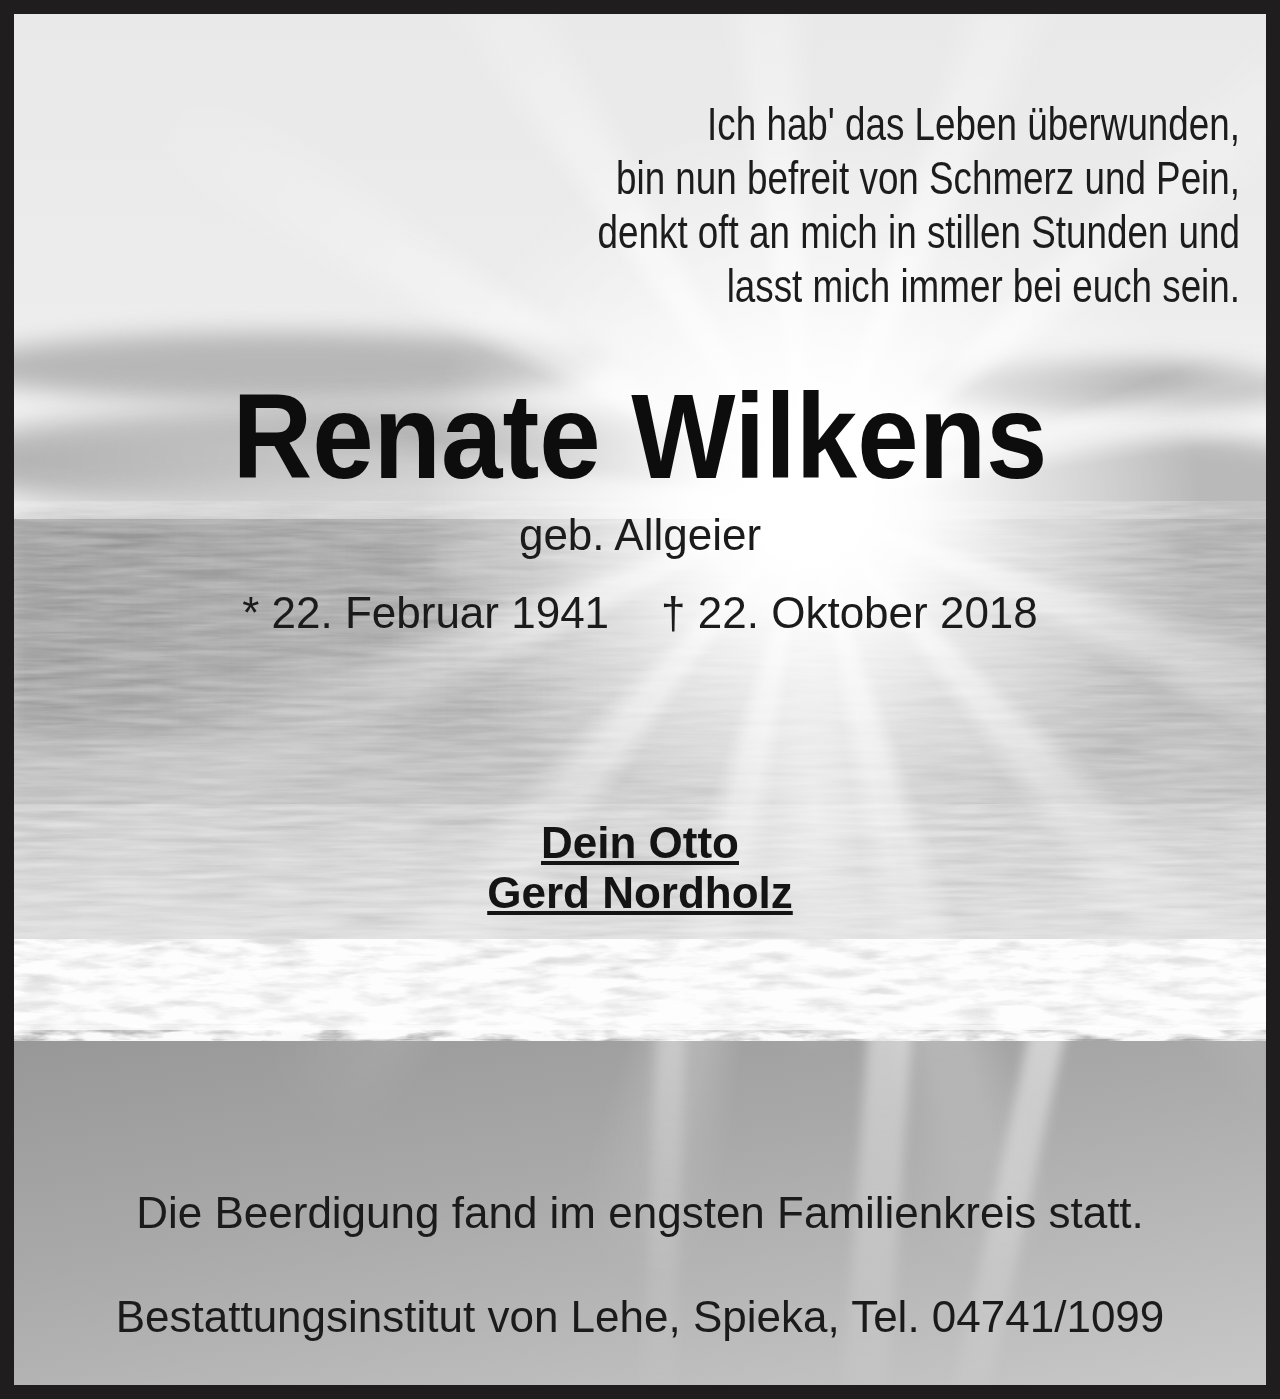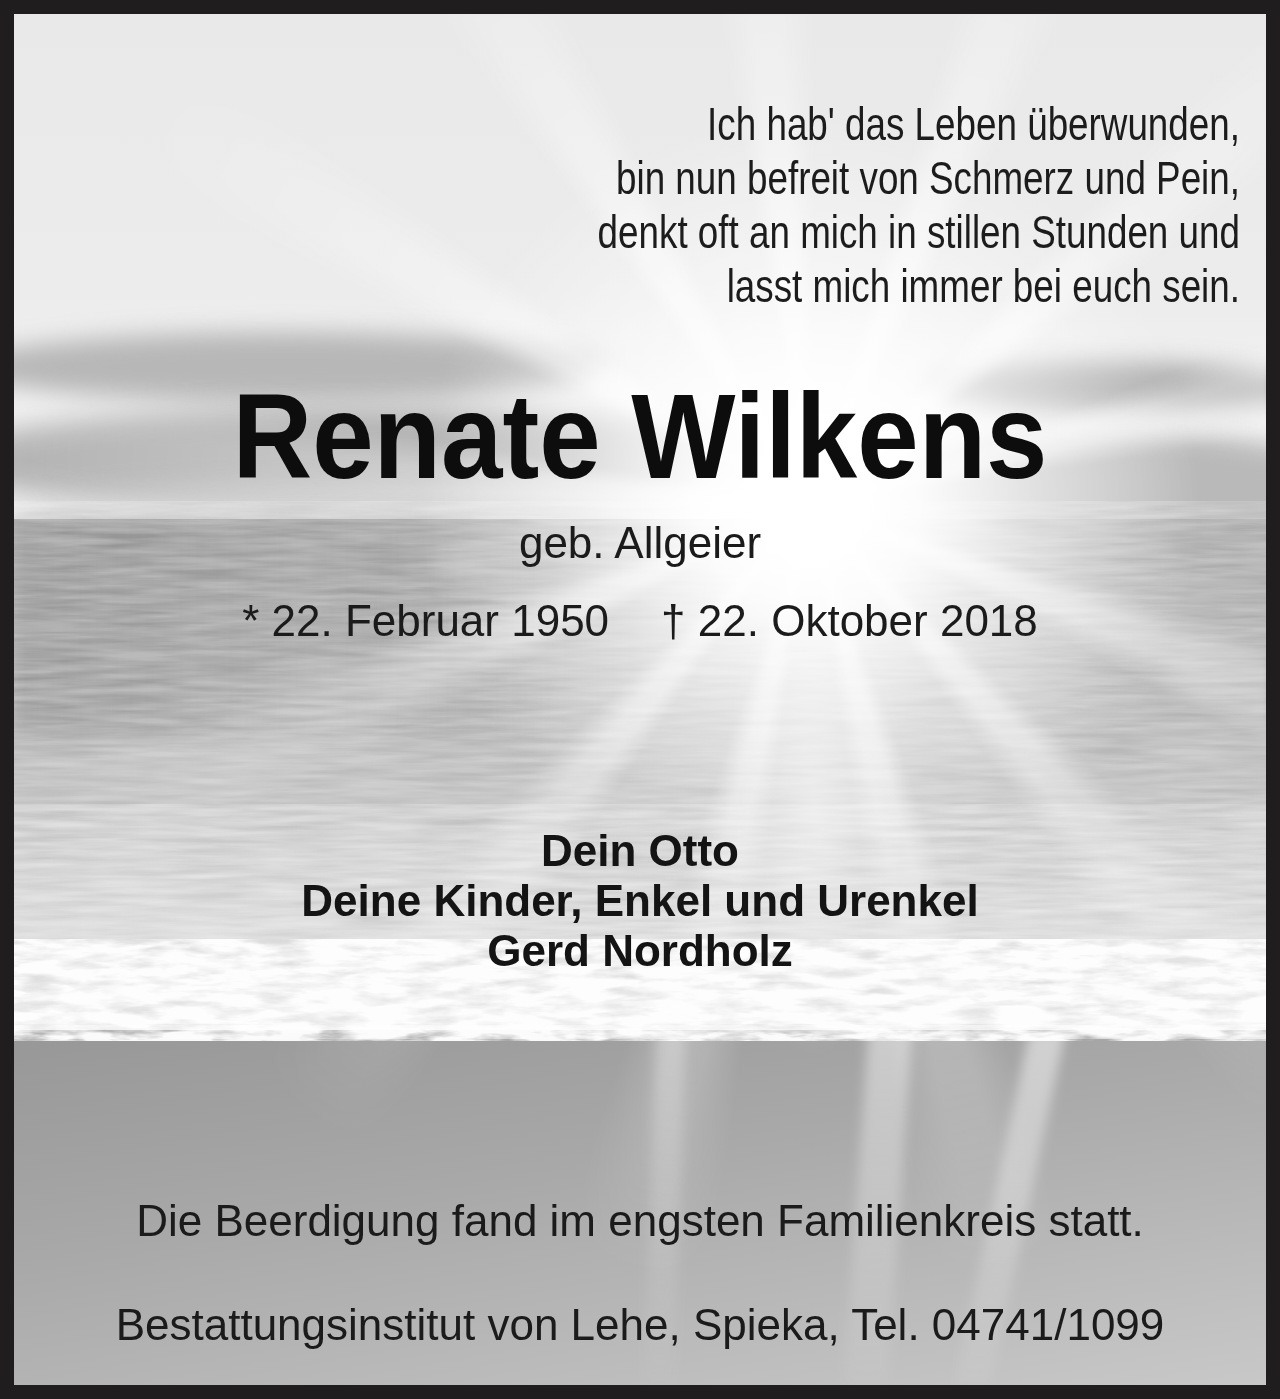--- a/index.html
+++ b/index.html
@@ -57,26 +57,26 @@
   .streak-c{left:978px;width:36px;transform:skewX(-12deg);
     background:linear-gradient(180deg,rgba(255,255,255,.5),rgba(255,255,255,.05));}
 
   .txt{position:absolute;white-space:nowrap;}
   .poem{top:83px;right:26px;text-align:right;
     font-size:46px;line-height:54px;color:#1c1c1c;
     transform:scaleX(.8);transform-origin:100% 0;}
   .name{left:0;right:0;top:362px;text-align:center;
     font-size:120px;line-height:120px;font-weight:bold;color:#0d0d0d;
     transform:scaleX(.92);transform-origin:50% 0;}
-  .cline{left:0;right:0;text-align:center;font-size:44px;line-height:44px;margin-top:8px;}
+  .cline{left:0;right:0;text-align:center;font-size:44px;line-height:44px;}
   .geb{top:499px;}
   .dates{top:577px;}
   .dates .death{display:inline-block;margin-left:52px;text-align:right;}
   .farewell{top:704px;}
-  .mourners{top:804px;line-height:50px;font-weight:bold;color:#141414;}
+  .mourners{top:804px;line-height:50px;font-weight:bold;color:#141414;text-decoration:underline;}
   .address{top:1014px;line-height:50px;}
   .funeral{top:1177px;}
   .home{top:1281px;}
 </style>
 </head>
 <body>
 
 <div class="frame">
   <div class="page">
 
@@ -119,27 +119,26 @@
       <div>bin nun befreit von Schmerz und Pein,</div>
       <div>denkt oft an mich in stillen Stunden und</div>
       <div>lasst mich immer bei euch sein.</div>
     </div>
 
     <div class="txt name">Renate Wilkens</div>
 
     <div class="txt cline geb">geb. Allgeier</div>
 
     <div class="txt cline dates">
-      <span class="birth">* 22. Februar 1950</span><span class="death">† 22. Oktober 2018</span>
+      <span class="birth">* 22. Februar 1941</span><span class="death">† 22. Oktober 2018</span>
     </div>
 
 
     <div class="txt cline mourners">
       <div>Dein Otto</div>
-      <div>Deine Kinder, Enkel und Urenkel</div>
       <div>Gerd Nordholz</div>
     </div>
 
 
     <div class="txt cline funeral">Die Beerdigung fand im engsten Familienkreis statt.</div>
 
     <div class="txt cline home">Bestattungsinstitut von Lehe, Spieka, Tel. 04741/1099</div>
 
   </div>
 </div>

